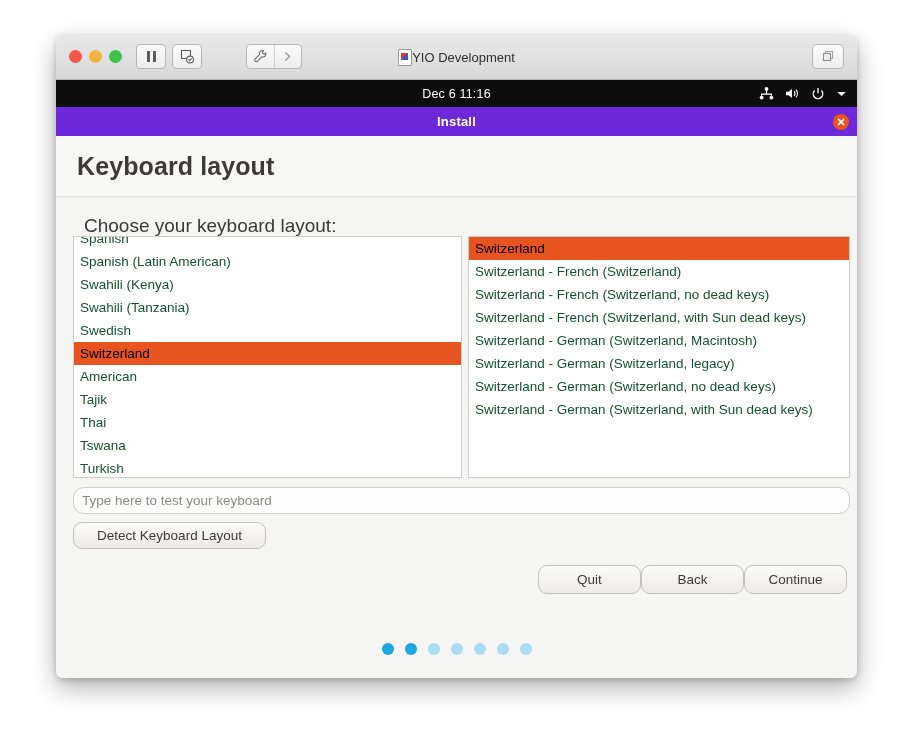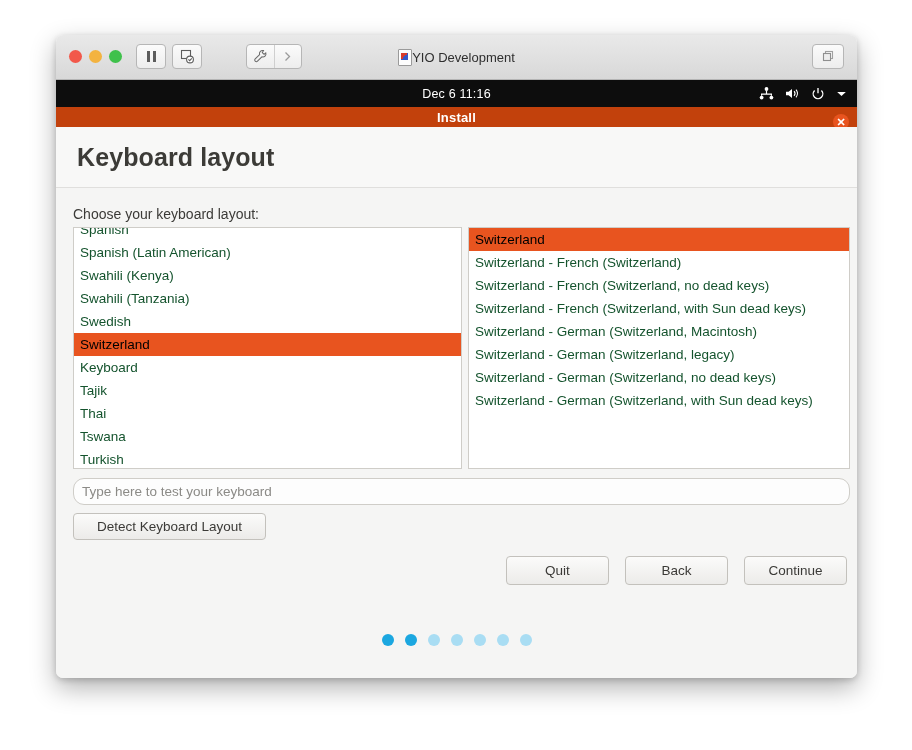--- a/index.html
+++ b/index.html
@@ -129,22 +129,22 @@
     right: 10px; top: 0; bottom: 0;
     display: flex;
     align-items: center;
     gap: 11px;
   }
   #panel-indicators svg { display: block; }
 
   
   #installer-titlebar {
     position: relative;
-    height: 20px;
-    background: #c2410c;
+    height: 29px;
+    background: #6d28d9;
     display: flex;
     align-items: center;
     justify-content: center;
   }
   #installer-title {
     font-size: 13px;
     font-weight: bold;
     color: #ffffff;
     letter-spacing: 0.2px;
   }
@@ -178,23 +178,23 @@
   }
   #page-title {
     font-size: 25px;
     color: #3c3b37;
     font-weight: bold;
     letter-spacing: 0.1px;
   }
 
   #choose-label {
     position: absolute;
-    left: 17px;
+    left: 28px;
     top: 79px;
-    font-size: 14px;
+    font-size: 19px;
     color: #3b3a37;
   }
 
   
   .listbox {
     position: absolute;
     background: #ffffff;
     border: 1px solid #cfcdc8;
     overflow: hidden;
     top: 100px;
@@ -236,42 +236,42 @@
     font-family: "Liberation Sans", sans-serif;
     font-size: 13.5px;
     color: #2e2e2b;
     padding: 0 8px;
   }
   #test-input::placeholder { color: #8b8a86; }
 
   .gbtn {
     background: linear-gradient(#fbfbfa, #ecebe9);
     border: 1px solid #c3c1bc;
-    border-radius: 4px;
+    border-radius: 9px;
     font-family: "Liberation Sans", sans-serif;
     font-size: 13.5px;
     color: #3b3a37;
     box-sizing: border-box;
     cursor: default;
   }
 
   #detect-btn {
     position: absolute;
     left: 17px;
     top: 386px;
     width: 193px;
     height: 27px;
   }
 
   #nav-buttons {
     position: absolute;
     right: 10px;
     top: 429px;
     display: flex;
-    gap: 16px;
+    gap: 0;
   }
   #nav-buttons .gbtn { width: 103px; height: 29px; }
 
   
   #progress-dots {
     position: absolute;
     left: 0; right: 0;
     top: 507px;
     display: flex;
     justify-content: center;
@@ -380,21 +380,21 @@
     <div id="choose-label">Choose your keyboard layout:</div>
 
     <div class="listbox" id="layout-list">
       <div class="listinner" id="layout-inner">
           <div class="li">Spanish</div>
           <div class="li">Spanish (Latin American)</div>
           <div class="li">Swahili (Kenya)</div>
           <div class="li">Swahili (Tanzania)</div>
           <div class="li">Swedish</div>
           <div class="li sel">Switzerland</div>
-          <div class="li">Keyboard</div>
+          <div class="li">American</div>
           <div class="li">Tajik</div>
           <div class="li">Thai</div>
           <div class="li">Tswana</div>
           <div class="li">Turkish</div>
         </div>
     </div>
 
     <div class="listbox" id="variant-list">
       <div class="listinner" id="variant-inner">
           <div class="li sel">Switzerland</div>

